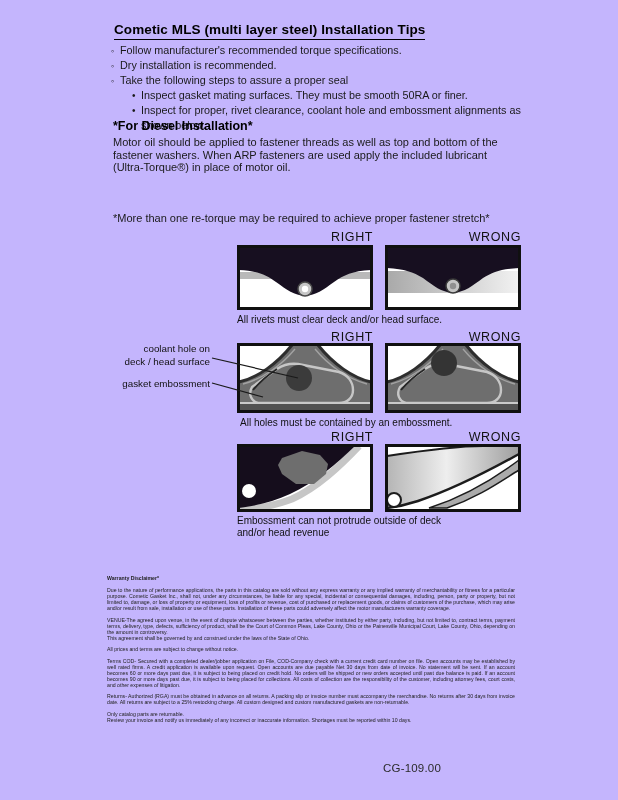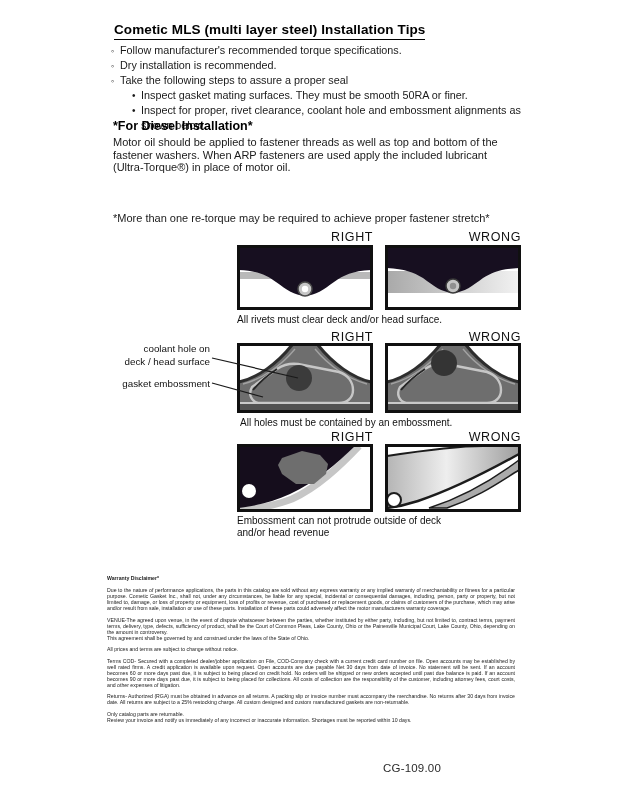--- a/index.html
+++ b/index.html
@@ -1,17 +1,17 @@
 <!DOCTYPE html>
 <html><head>
 <meta charset="utf-8">
 <style>
   html,body{margin:0;padding:0;background:#e8e8e8;}
   .page{
-    position:relative;width:618px;height:800px;background:#ffffff;
+    position:relative;width:618px;height:800px;background:#c4b5fd;
     font-family:"Liberation Sans",sans-serif;color:#1a1a1a;overflow:hidden;
     margin:0 auto;
   }
   .abs{position:absolute;}
   .ml{white-space:pre-line;}
 
   .title{
     left:114px;top:22px;font-size:13.5px;font-weight:bold;color:#000;
     border-bottom:1.5px solid #000;padding-bottom:2px;letter-spacing:.1px;
   }

